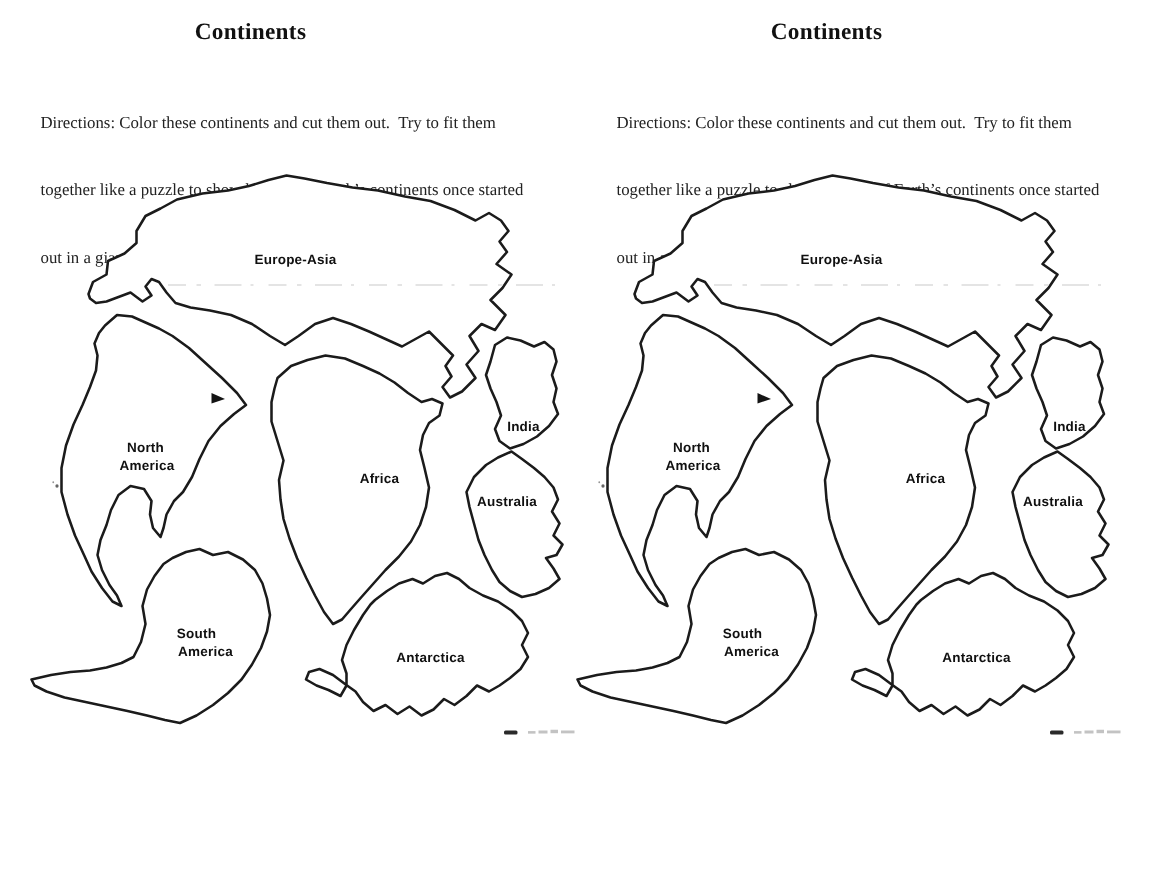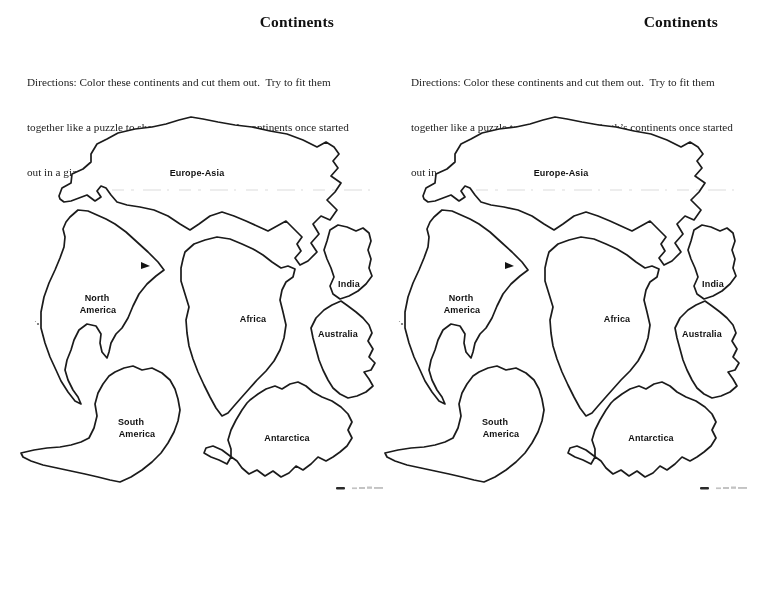--- a/index.html
+++ b/index.html
@@ -1,21 +1,21 @@
 <!DOCTYPE html>
 <html><head>
 <meta charset="utf-8">
 <style>
   html,body{margin:0;padding:0;background:#ffffff;}
   body{width:768px;height:593px;font-family:"Liberation Serif",serif;}
   .sheet{position:relative;width:768px;height:593px;background:#fff;overflow:hidden;}
   .panel{position:absolute;top:0;width:384px;height:593px;}
   .panel.left{left:0;}
   .panel.right{left:384px;}
-  .title{position:absolute;top:13px;left:0;width:334px;margin:0;text-align:right;
+  .title{position:absolute;top:13px;left:0;width:334px;margin:0;text-align:center;
          font-family:"Liberation Serif",serif;font-weight:bold;font-size:15.5px;
          color:#111;letter-spacing:.2px;}
   .directions{position:absolute;top:45px;left:27px;color:#222;
          font-family:"Liberation Serif",serif;font-size:11.2px;line-height:15px;
          white-space:pre;}
   .map-svg{position:absolute;top:110px;left:15px;}
   .panel.right .map-svg{left:-5px;}
   .piece{fill:#ffffff;stroke:#1b1b1b;stroke-width:1.7;stroke-linejoin:round;stroke-linecap:round;}
   .map-label{font-family:"Liberation Sans",sans-serif;font-weight:700;font-size:9px;
          fill:#101010;letter-spacing:.15px;text-anchor:middle;}

